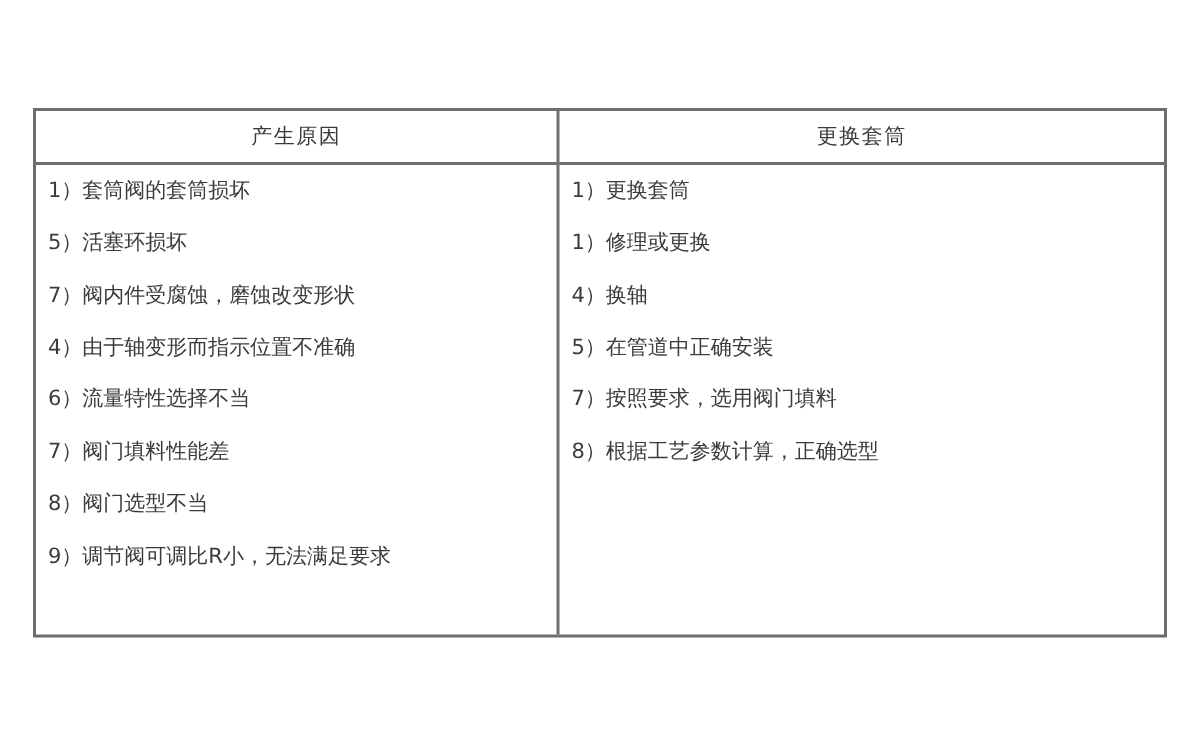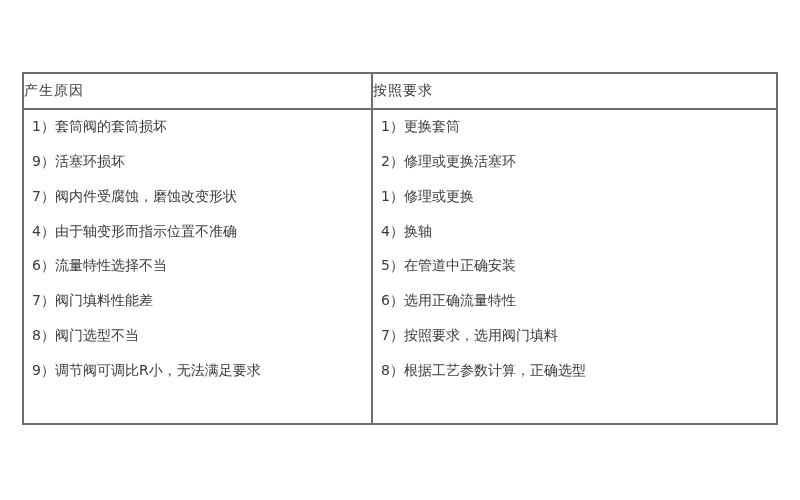--- a/index.html
+++ b/index.html
@@ -22,20 +22,21 @@
     background: #ffffff;
     display: grid;
     grid-template-columns: 349px 1fr;
     grid-template-rows: 36px 1fr;
     color: #3b3b3b;
     font-size: 14px;
   }
   .th {
     display: flex;
     align-items: center;
+    justify-content: center;
     border-bottom: 2px solid #6e6e6e;
     letter-spacing: 1px;
   }
   .th.left-col, .td.left-col {
     border-right: 2px solid #6e6e6e;
   }
   .td {
     display: grid;
     grid-template-rows: repeat(9, 1fr);
     padding-left: 8px;
@@ -51,39 +52,37 @@
 </head>
 <body>
 
 <div class="page">
   <div class="trouble-table">
 
     <div class="th left-col">
       <span>产生原因</span>
     </div>
     <div class="th">
-      <span>按照要求</span>
+      <span>更换套筒</span>
     </div>
 
     <div class="td left-col">
       <div class="cell-line">1）套筒阀的套筒损坏</div>
-      <div class="cell-line">9）活塞环损坏</div>
+      <div class="cell-line">5）活塞环损坏</div>
       <div class="cell-line">7）阀内件受腐蚀，磨蚀改变形状</div>
       <div class="cell-line">4）由于轴变形而指示位置不准确</div>
       <div class="cell-line">6）流量特性选择不当</div>
       <div class="cell-line">7）阀门填料性能差</div>
       <div class="cell-line">8）阀门选型不当</div>
       <div class="cell-line">9）调节阀可调比R小，无法满足要求</div>
     </div>
 
     <div class="td">
       <div class="cell-line">1）更换套筒</div>
-      <div class="cell-line">2）修理或更换活塞环</div>
       <div class="cell-line">1）修理或更换</div>
       <div class="cell-line">4）换轴</div>
       <div class="cell-line">5）在管道中正确安装</div>
-      <div class="cell-line">6）选用正确流量特性</div>
       <div class="cell-line">7）按照要求，选用阀门填料</div>
       <div class="cell-line">8）根据工艺参数计算，正确选型</div>
     </div>
 
   </div>
 </div>
 
 </body></html>

